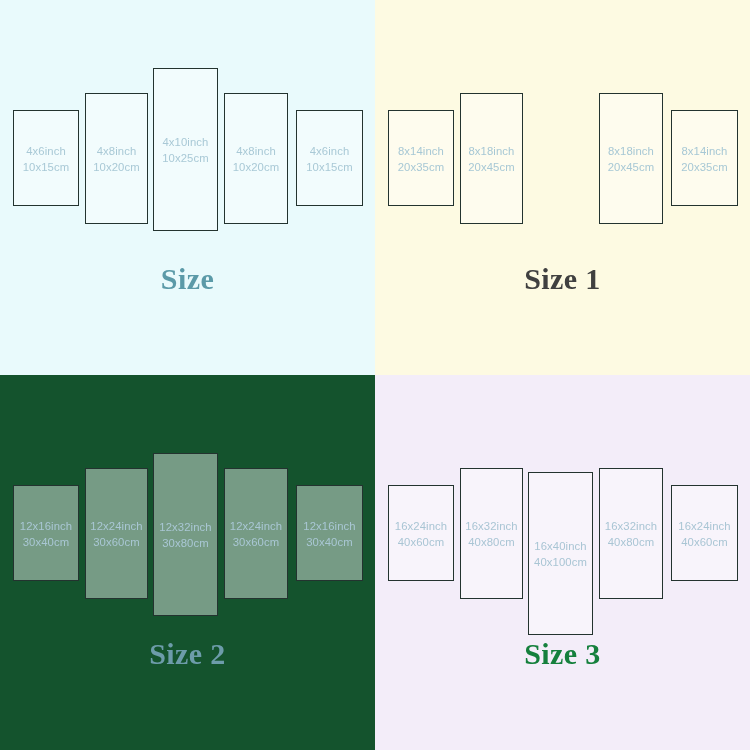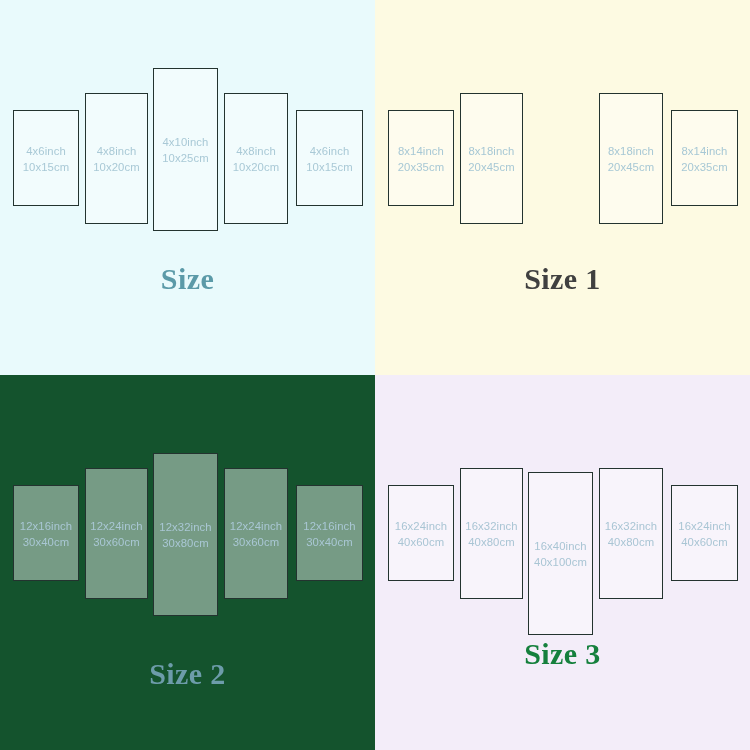--- a/index.html
+++ b/index.html
@@ -64,21 +64,21 @@
   .q-cream{background:#fdfae2;}
   .q-green{background:#ddf6d6;}
   .q-lavender{background:#f3edf9;}
 
   
   .q-cream  .panel-label{color:#a7c8d5;}
   .q-green  .panel-label{color:#a9c7d4;}
   .q-lavender .panel-label{color:#a9c5d4;}
 
   .q-cream  .size-title{color:#56919f;}
-  .q-green  .size-title{color:#6d9caa;margin-top:20px;}
+  .q-green  .size-title{color:#6d9caa;}
   .q-lavender .size-title{color:#57959f;}
 </style>
 </head>
 <body>
 
 <div id="board">
 
   <div class="quadrant q-cyan" style="background: rgb(233, 250, 252);">
     <div class="panels">
       <div class="panel" style="left: 13px; top: 110px; width: 66px; height: 96px;">

